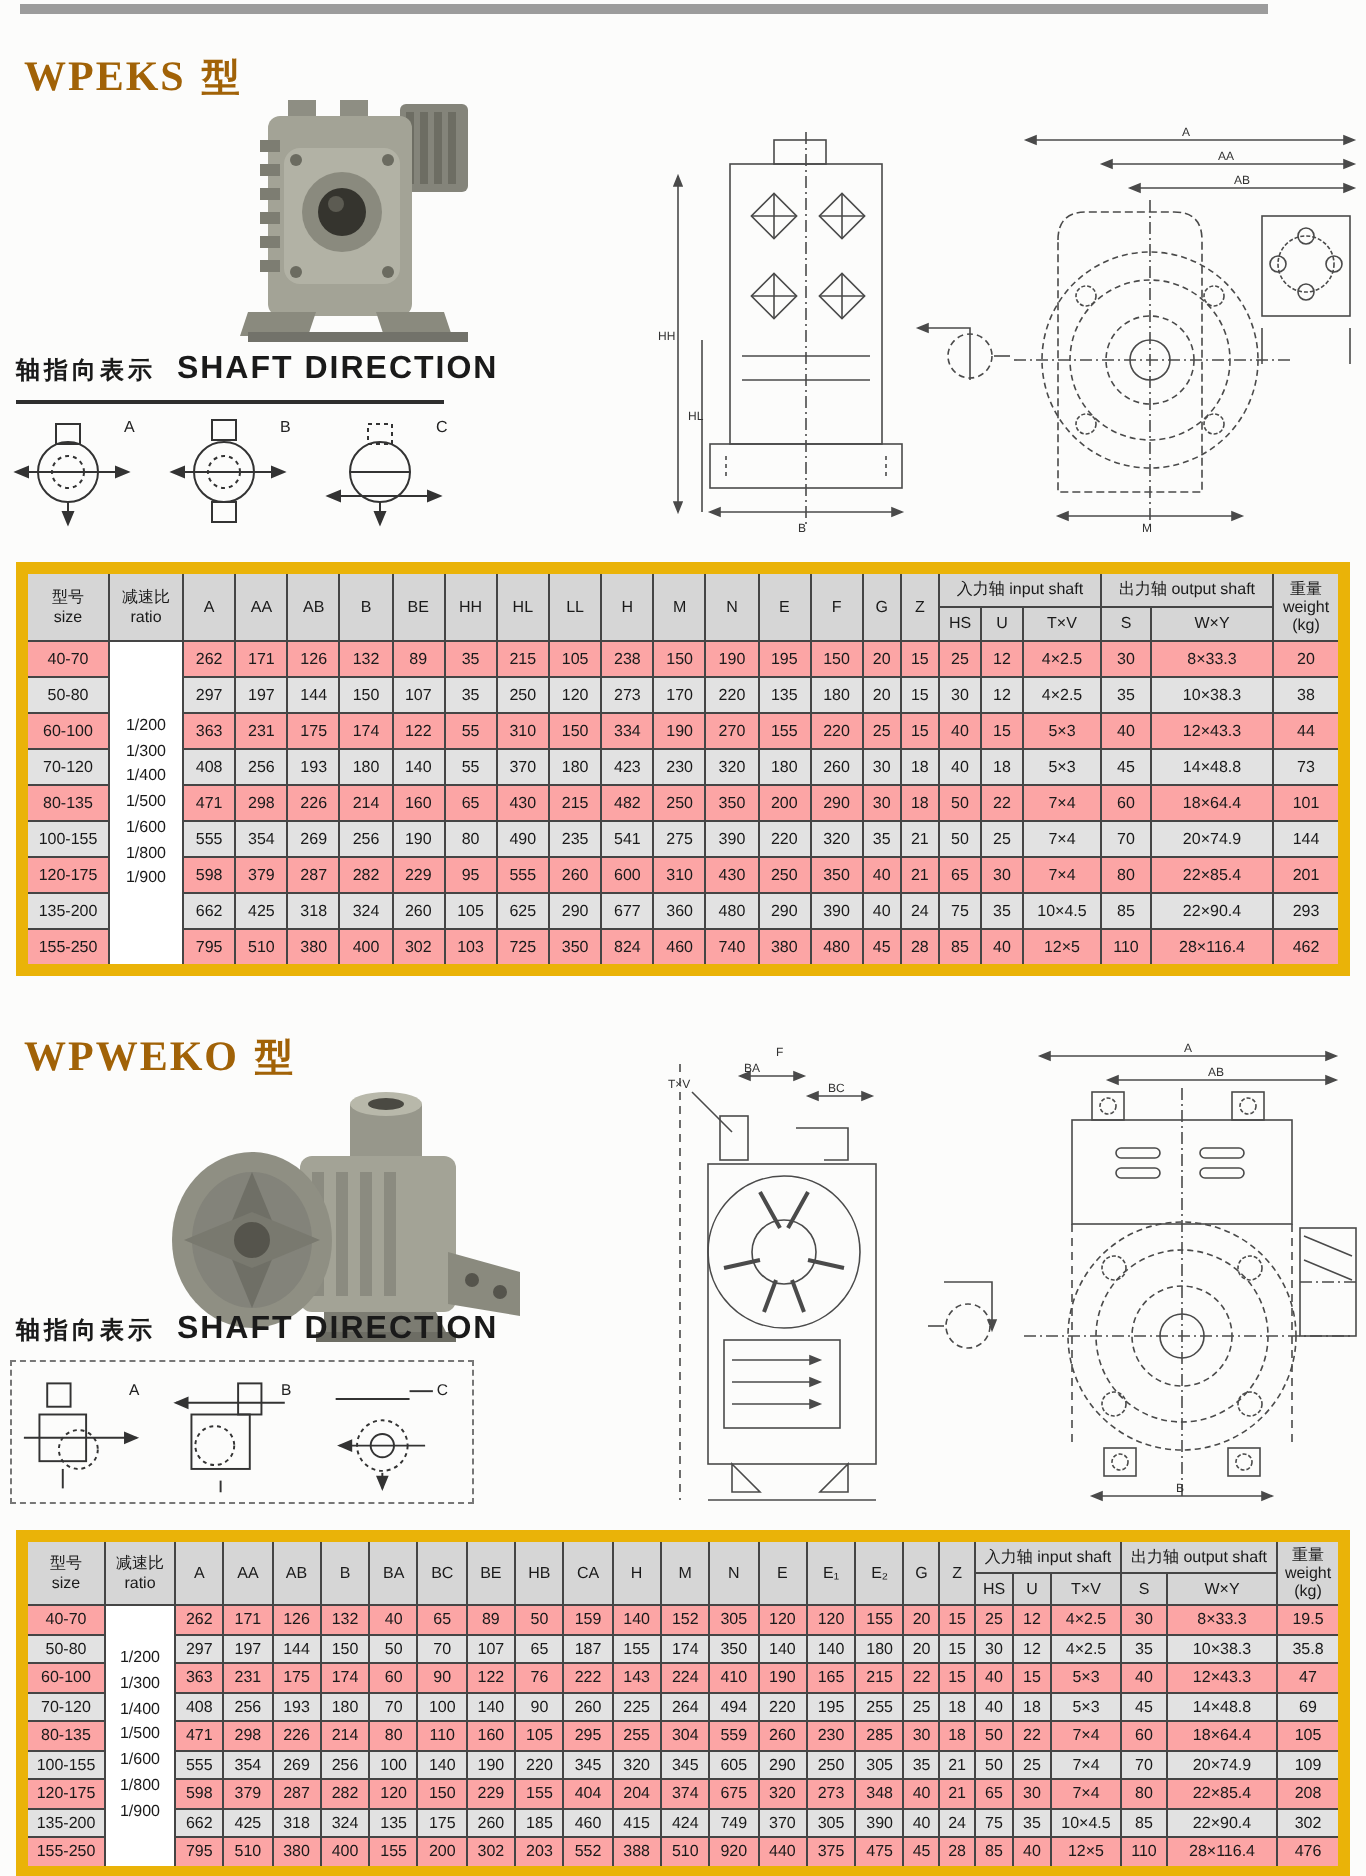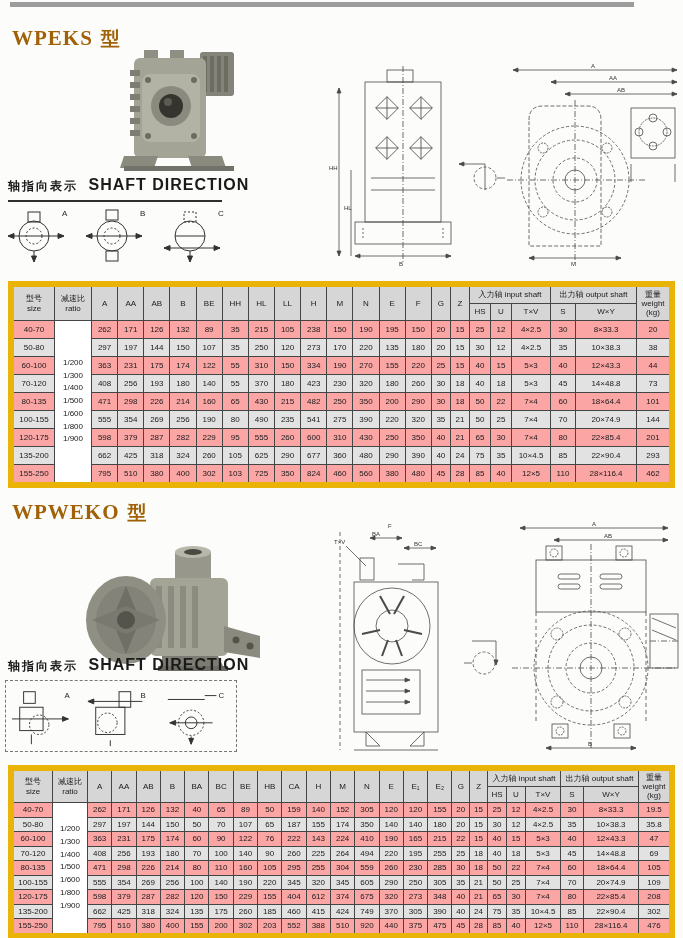--- a/index.html
+++ b/index.html
@@ -441,36 +441,36 @@
           <td>795</td>
           <td>510</td>
           <td>380</td>
           <td>400</td>
           <td>302</td>
           <td>103</td>
           <td>725</td>
           <td>350</td>
           <td>824</td>
           <td>460</td>
-          <td>560</td>
+          <td>740</td>
           <td>380</td>
           <td>480</td>
           <td>45</td>
           <td>28</td>
           <td>85</td>
           <td>40</td>
           <td>12×5</td>
           <td>110</td>
           <td>28×116.4</td>
           <td>462</td>
         </tr>
       </tbody>
     </table>
 
-  <div class="model-title" style="left:12px;top:500px;">
+  <div class="model-title" style="left:12px;top:516px;">
     <span>WPWEKO</span><span class="cjk">型</span>
   </div>
 
   <div class="photo" style="left:78px;top:534px;">
     <svg width="190" height="150" viewBox="0 0 190 150">
       <g>
         <rect x="97" y="18" width="36" height="32" fill="#97978b"></rect>
         <ellipse cx="115" cy="18" rx="18" ry="6" fill="#b8b8aa"></ellipse>
         <ellipse cx="115" cy="18" rx="9" ry="3" fill="#4a4942"></ellipse>
         <rect x="72" y="44" width="78" height="78" rx="6" fill="#a3a396"></rect>
@@ -817,21 +817,21 @@
           <td>120-175</td>
           <td>598</td>
           <td>379</td>
           <td>287</td>
           <td>282</td>
           <td>120</td>
           <td>150</td>
           <td>229</td>
           <td>155</td>
           <td>404</td>
-          <td>612</td>
+          <td>204</td>
           <td>374</td>
           <td>675</td>
           <td>320</td>
           <td>273</td>
           <td>348</td>
           <td>40</td>
           <td>21</td>
           <td>65</td>
           <td>30</td>
           <td>7×4</td>

